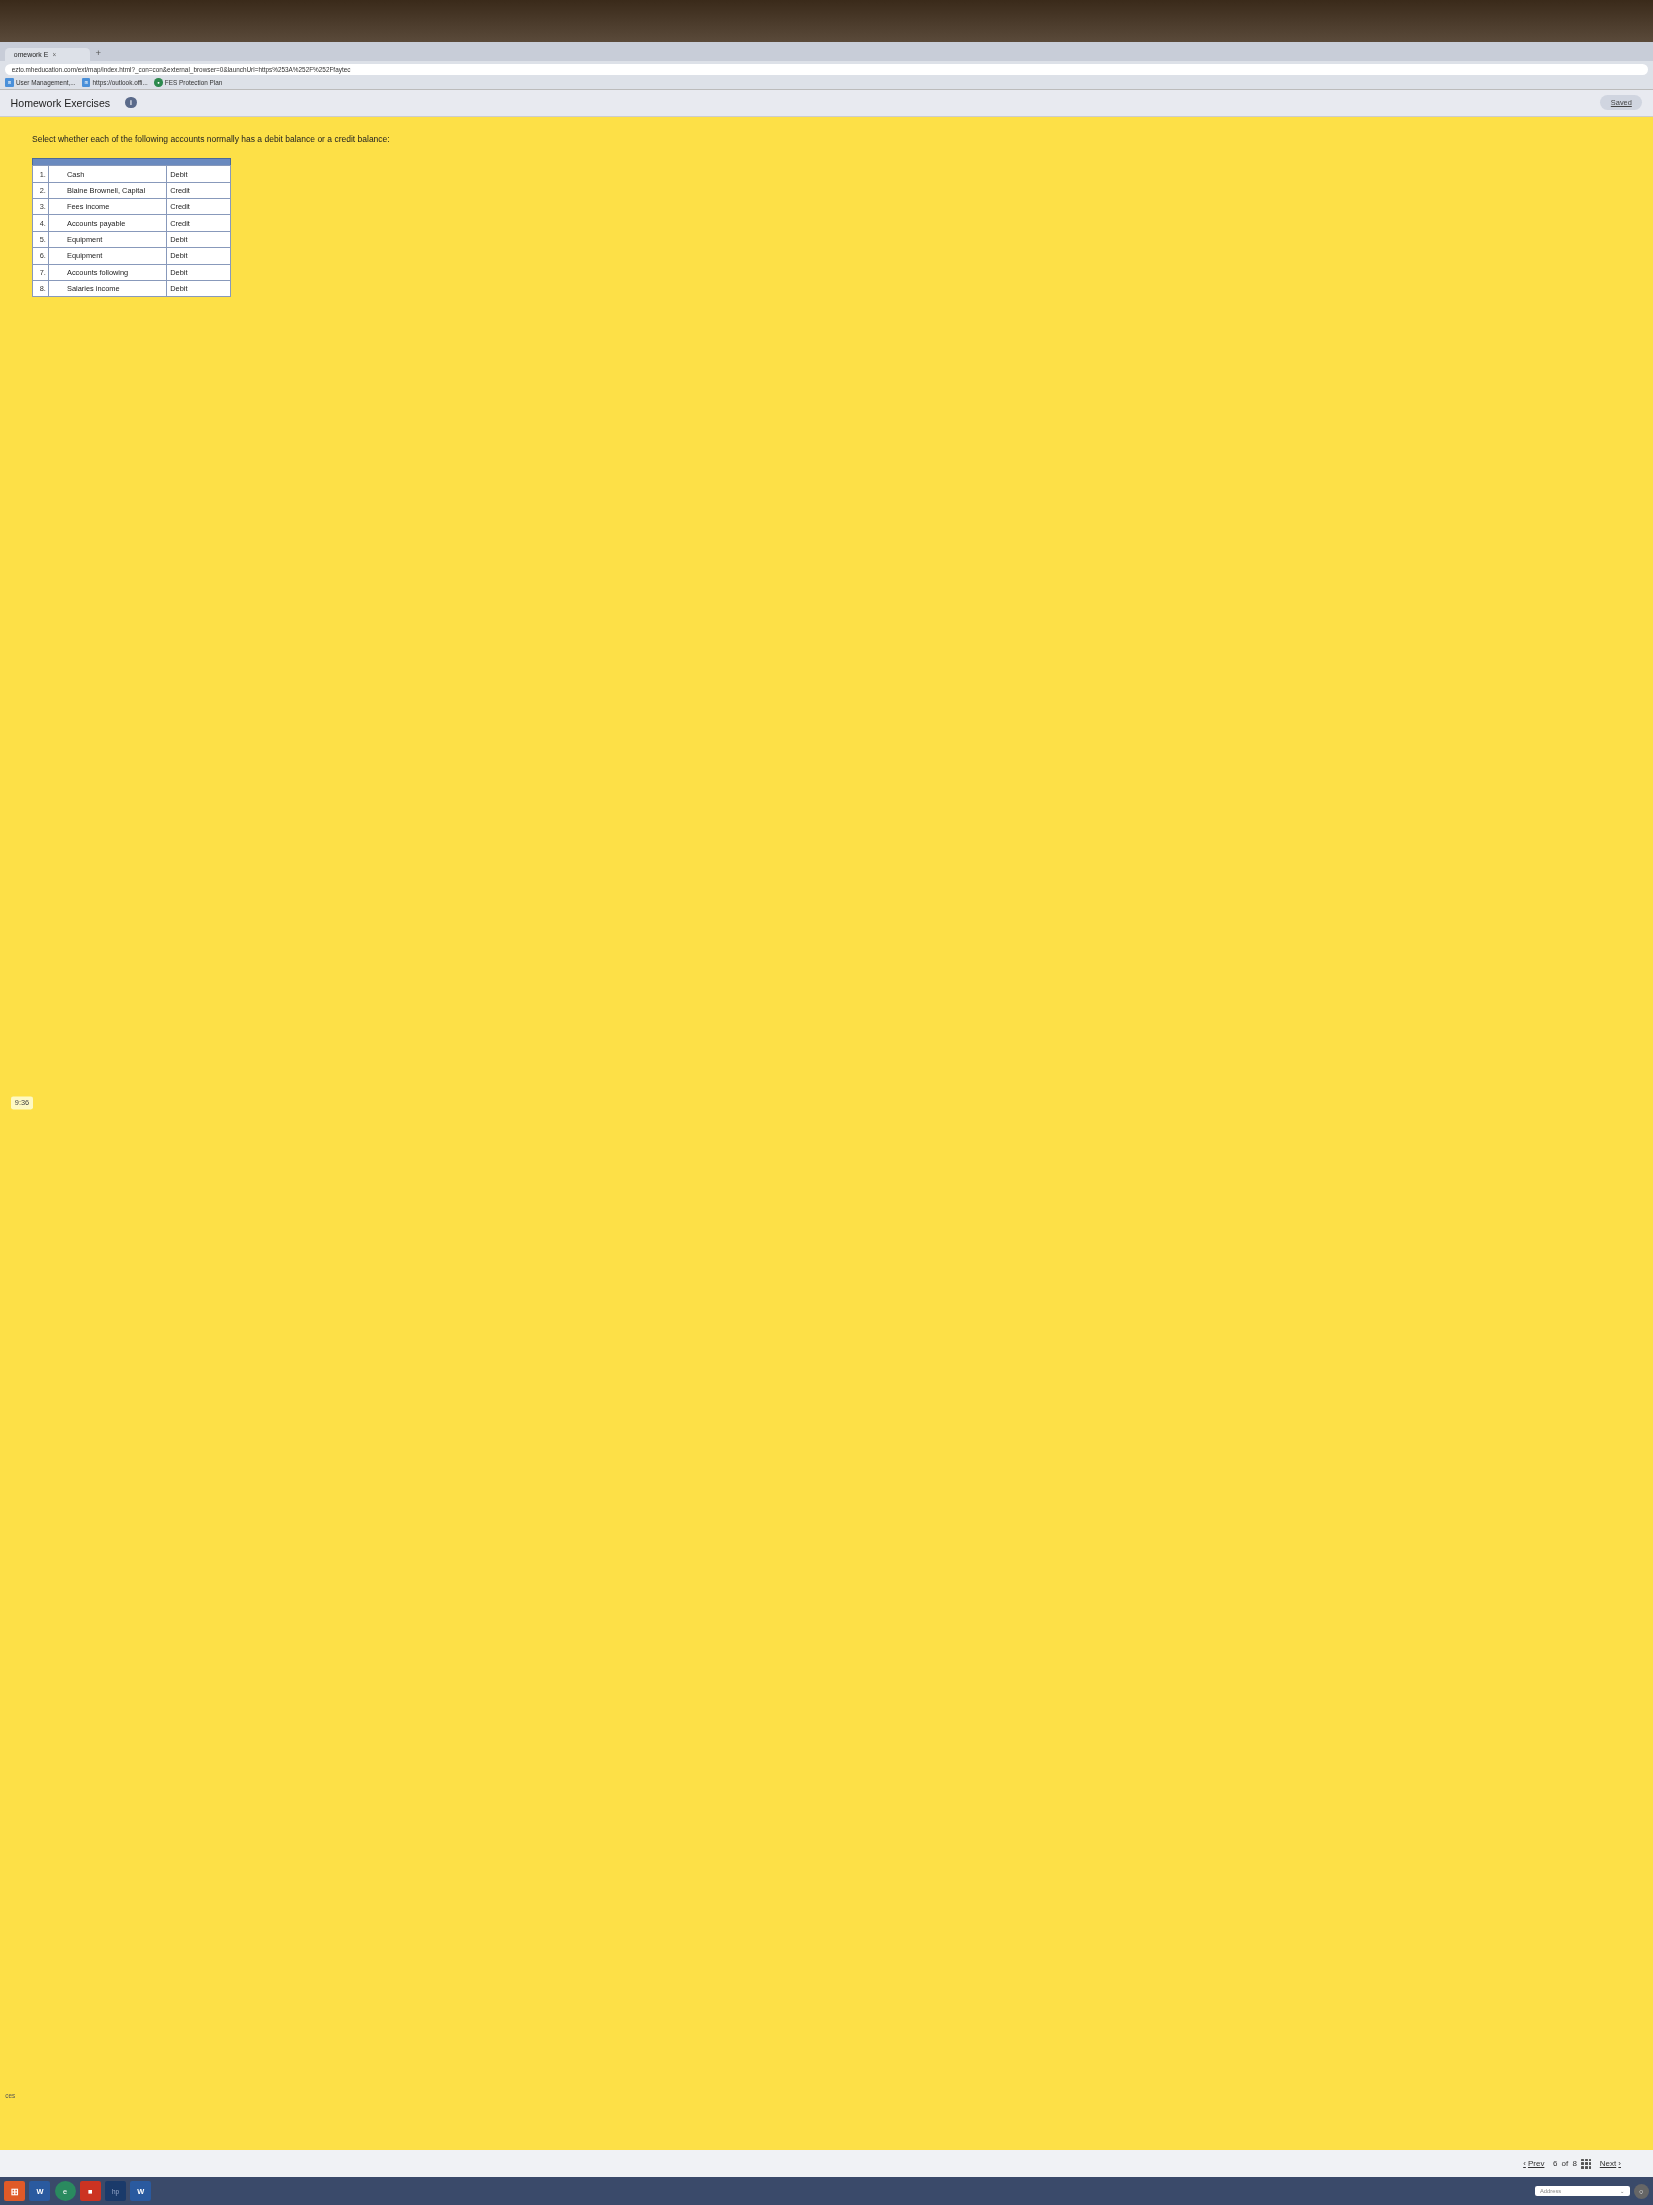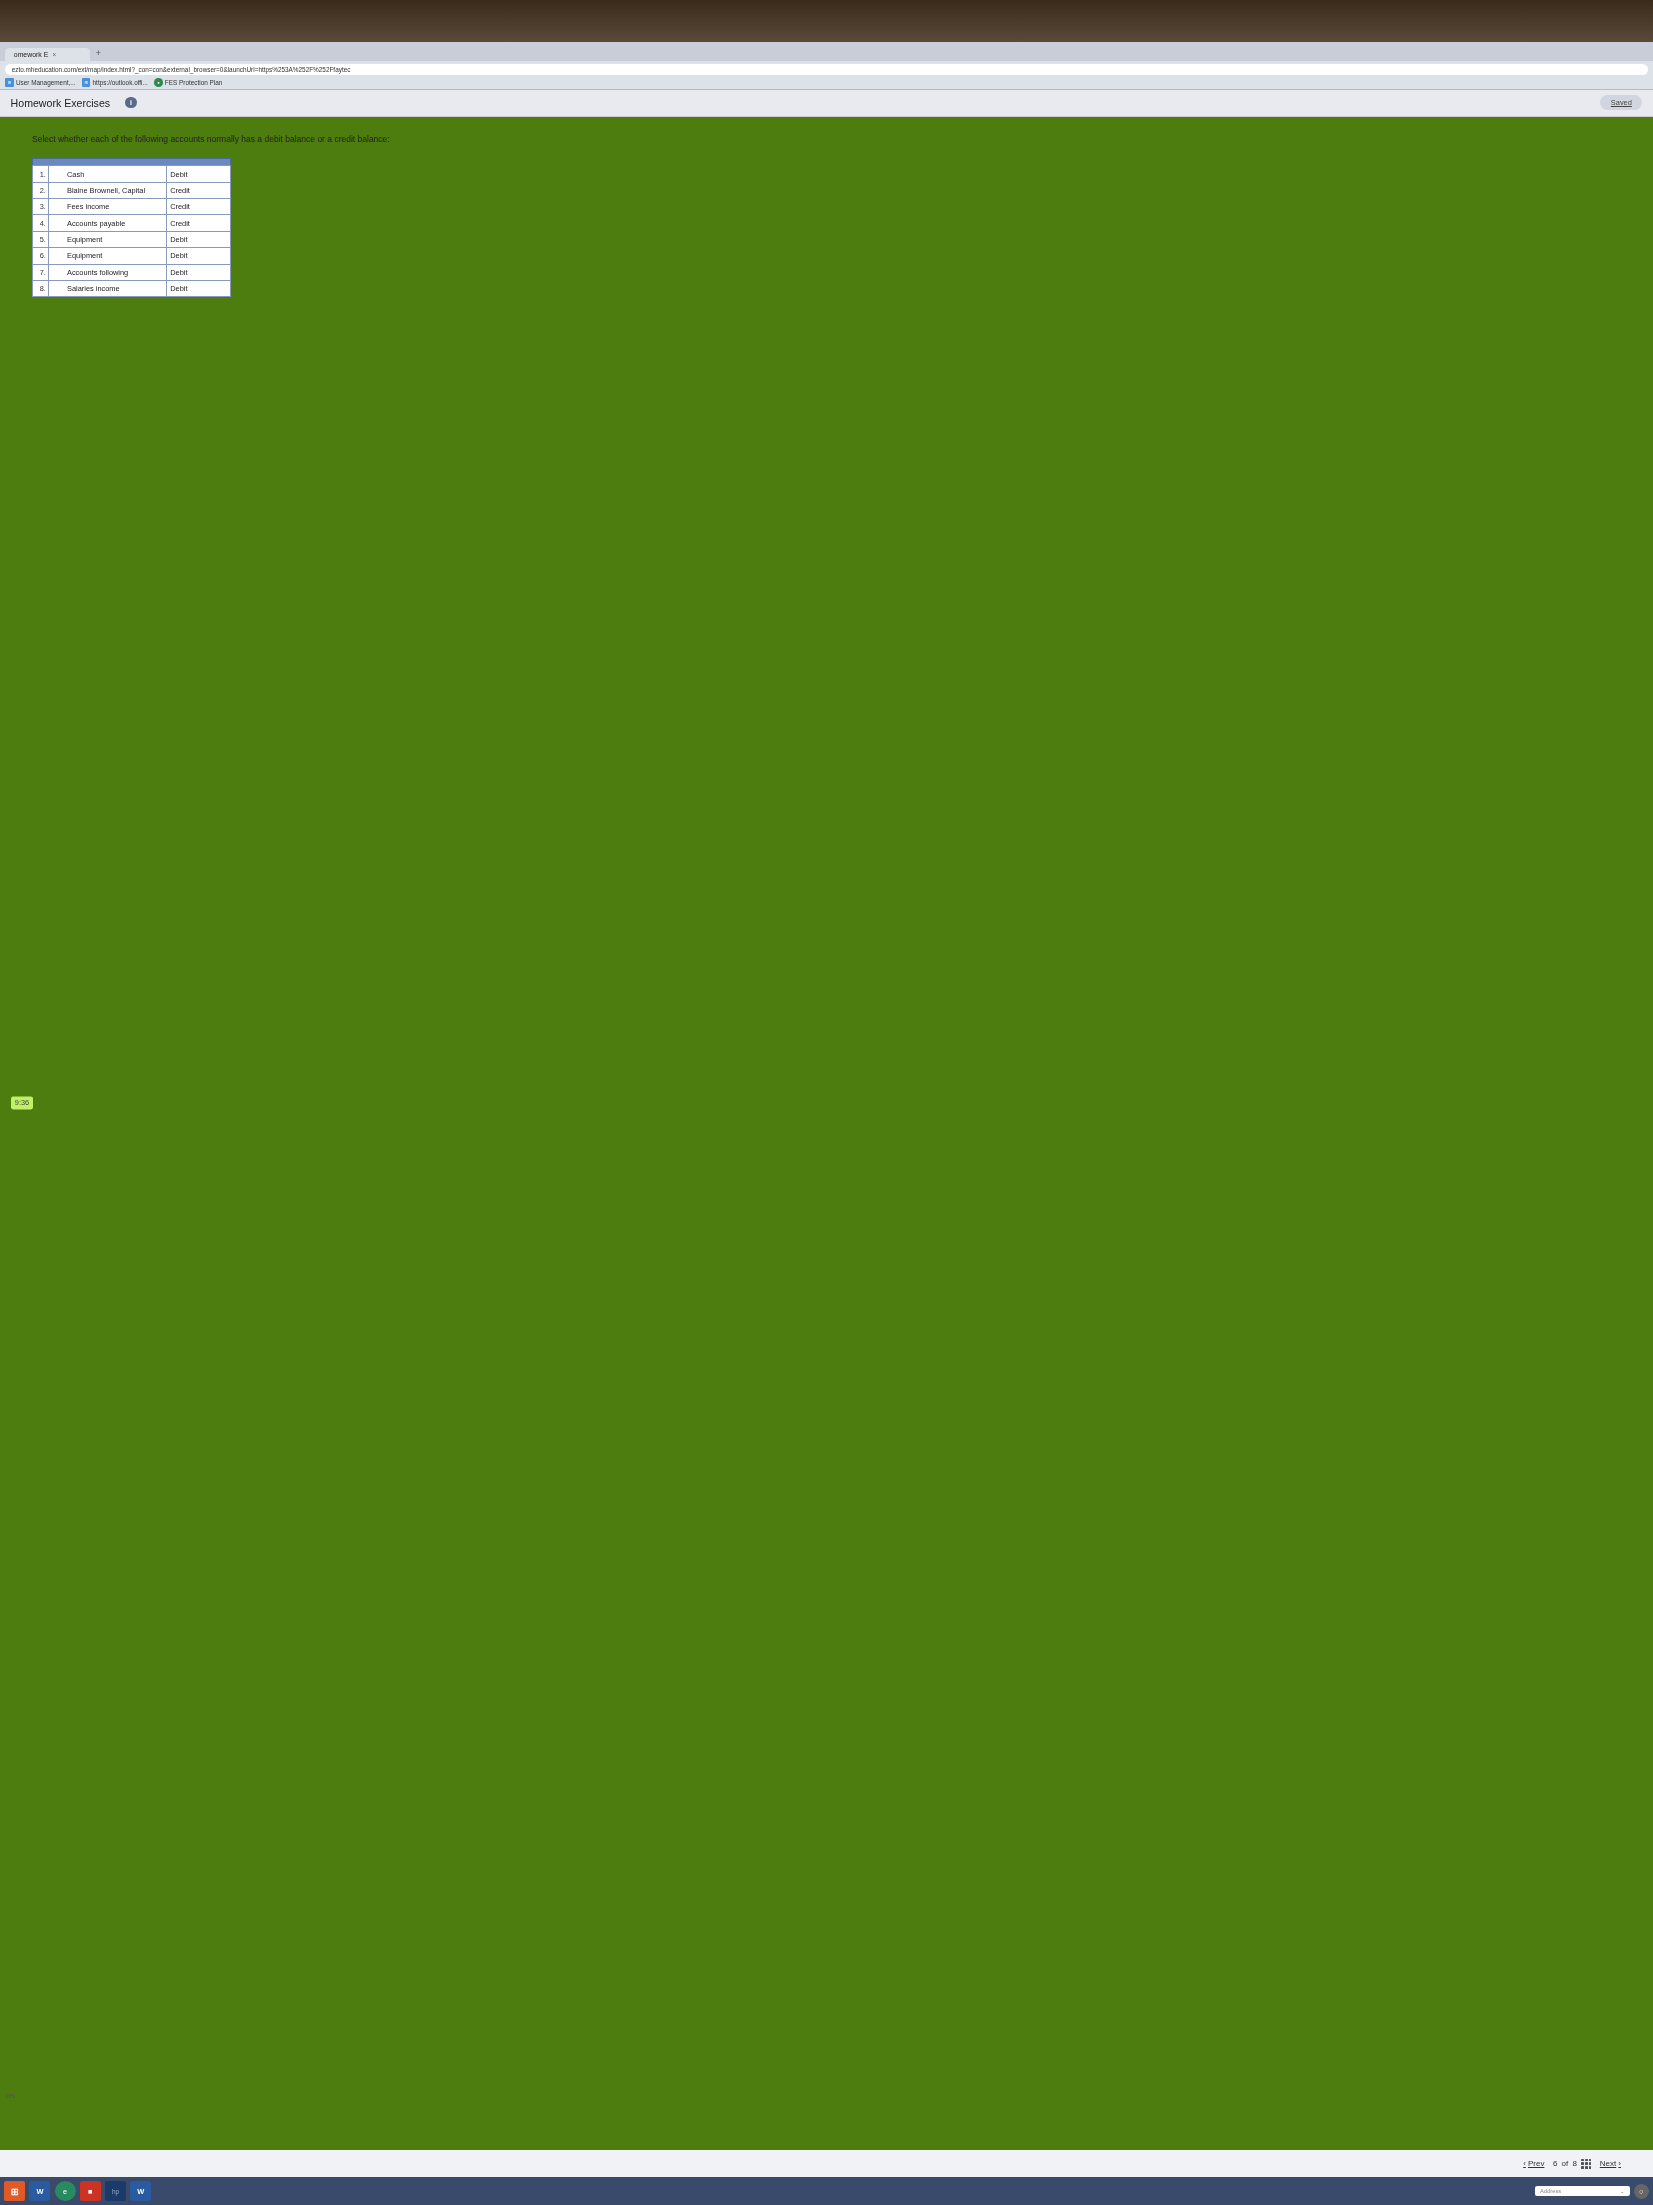--- a/index.html
+++ b/index.html
@@ -159,21 +159,21 @@
       border-radius: 10.6px;
       padding: 3.2px 10.6px;
       font-size: 7.4px;
       color: #444;
       text-decoration: underline;
     }
 
     .page-content {
       flex: 1;
       padding: 16px 32px;
-      background: #4d7c0f;
+      background: #fde047;
     }
 
     .question-text {
       font-size: 8.5px;
       color: #222;
       margin-bottom: 12.7px;
       line-height: 1.5;
     }
 
     
@@ -220,21 +220,21 @@
     }
 
     
     .side-timer {
       position: fixed;
       left: 10.6px;
       top: 50%;
       transform: translateY(-50%);
       font-size: 7.4px;
       color: #444;
-      background: #bef264;
+      background: #fef9c3;
       padding: 2.1px 4.2px;
       border-radius: 2.1px;
     }
 
     
     .side-label {
       position: fixed;
       left: 5.3px;
       bottom: 106px;
       font-size: 6.4px;

